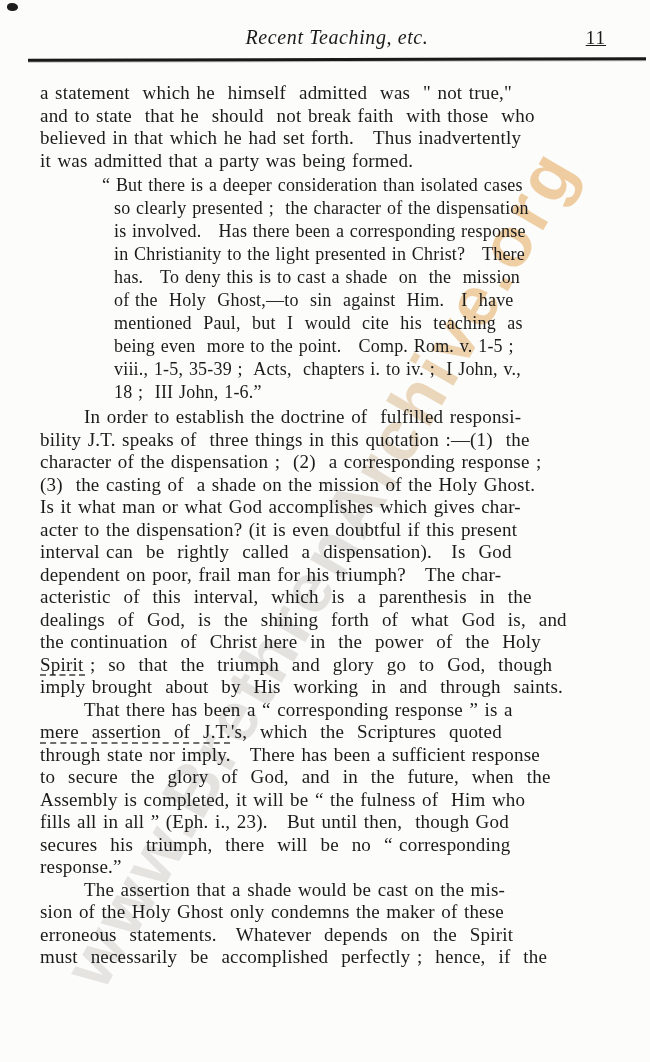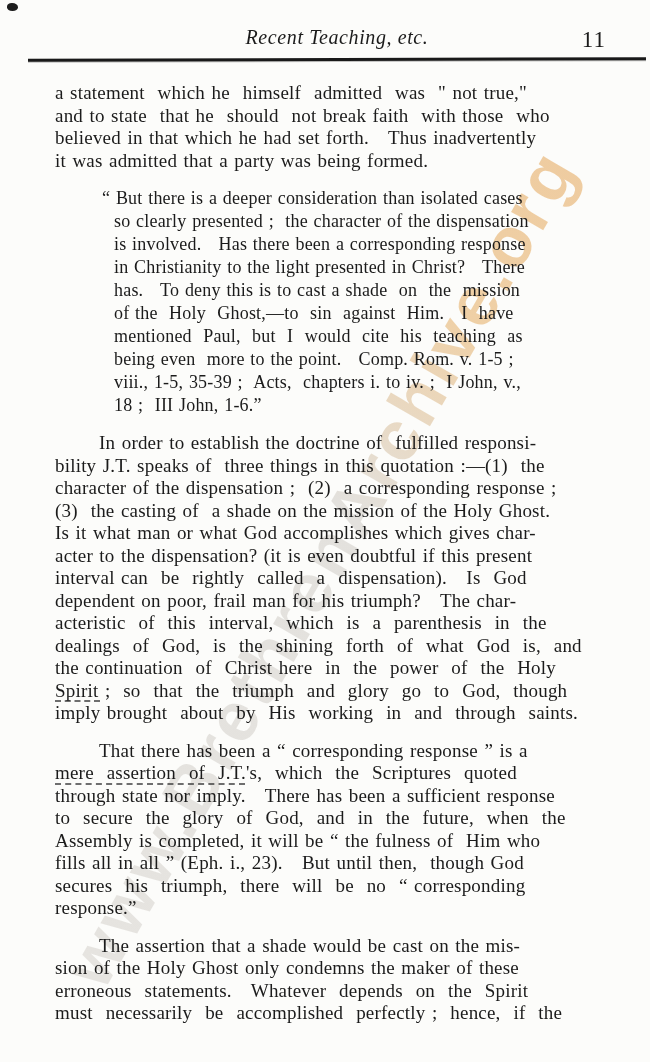--- a/index.html
+++ b/index.html
@@ -10,34 +10,34 @@
     overflow:hidden;
     font-family:"Liberation Serif", serif;
     color:#1b1b1b;
   }
   .speck{position:absolute;left:7px;top:3px;width:11px;height:8px;background:#1d1d1d;border-radius:45% 55% 50% 50%;}
   .header{position:relative;margin-top:26px;height:26px;padding-left:24px;}
   .header-title{
     display:block;text-align:center;
     font-style:italic;font-size:20px;letter-spacing:0.6px;
   }
-  .page-number{position:absolute;right:44px;top:1px;font-size:23px;letter-spacing:1px;}
+  .page-number{position:absolute;right:44px;top:1px;font-size:19px;letter-spacing:1px;text-decoration:underline;}
   .rule{
     margin:6px 4px 0 28px;height:3px;background:#191919;
     transform:rotate(-0.15deg);
     box-shadow:0 1px 0 rgba(20,20,20,0.25);
   }
   .text-block{
     position:relative;z-index:1;
     margin-top:21px;
     padding:0 38px 0 40px;
     font-size:19px;line-height:22.5px;
     word-spacing:1.5px;letter-spacing:0.2px;
   }
-  .text-block p{margin:15px;white-space:pre;}
+  .text-block p{margin:0;white-space:pre;}
   p.indent{text-indent:44px;}
   p.noindent{text-indent:0;}
   p.quote{
     margin:2px 0;
     padding-left:74px;padding-right:40px;
     font-size:18px;line-height:23px;
     text-indent:-12px;
     word-spacing:1px;
   }
   .u-dash{

